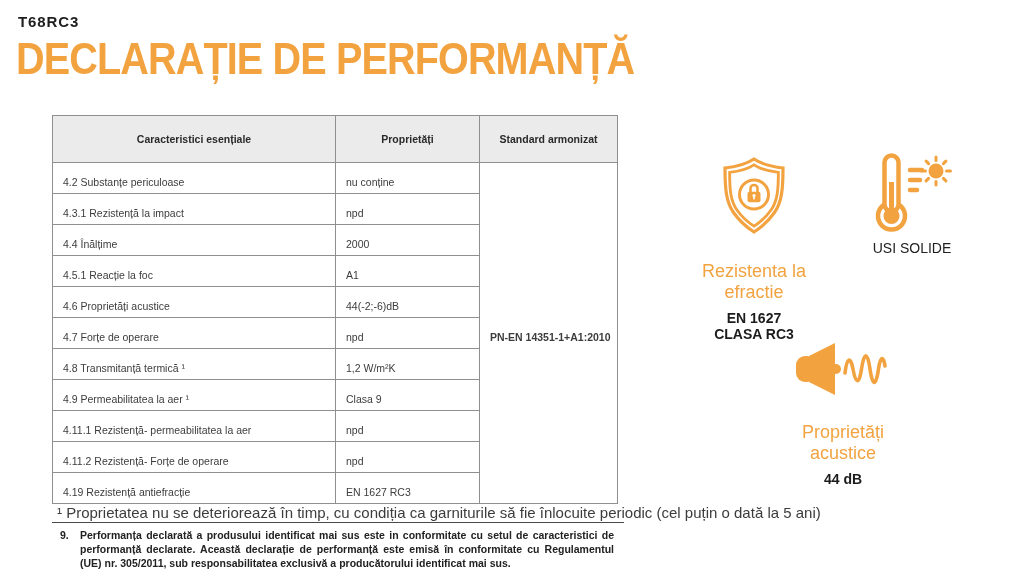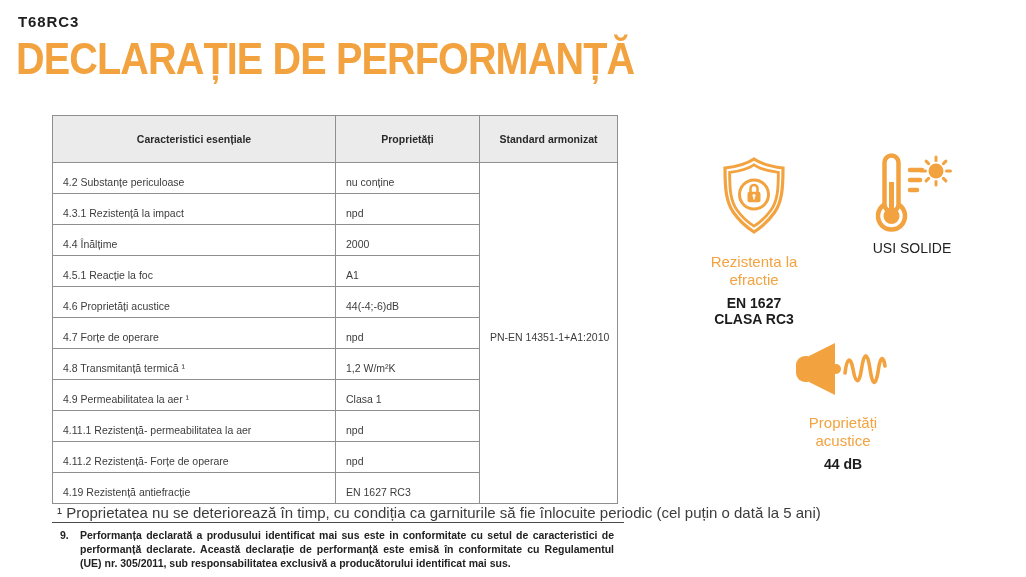--- a/index.html
+++ b/index.html
@@ -24,39 +24,39 @@
   }
   table.dop th, table.dop td {
     border:1px solid var(--border); font-size:10.5px; vertical-align:middle;
   }
   table.dop th {
     background:#ebebeb; height:31px; text-align:center;
     font-weight:bold; color:#2a2a2a; padding:17px 4px;
   }
   table.dop td { height:31px; padding:8px 6px 0 10px; text-align:left; color:var(--ink); }
   td.standard {
-    text-align:center; font-weight:normal; font-size:11px; color:#2a2a2a; padding:0 6px;margin-top:32px;
+    text-align:center; font-weight:bold; font-size:11px; color:#2a2a2a; padding:0 6px;margin-top:32px;
   }
   .footnote {
     position:absolute; left:57px; top:504px; font-size:15px; color:var(--ink);
   }
   .divider {
     position:absolute; left:52px; top:522px; width:572px; height:0;
     border-top:1.5px solid #4a4a4a;
   }
   .declaration { position:absolute; left:60px; top:529px; width:554px; display:flex; }
   .decl-num { font-size:10.5px; font-weight:bold; color:#222; width:20px; flex:0 0 20px; }
   .decl-text {
     font-size:10.5px; font-weight:bold; color:#222; line-height:1.32;
     text-align:justify; flex:1;
   }
   .feature { position:absolute; text-align:center; }
   .icon-wrap { display:flex; justify-content:center; align-items:flex-end; }
   .feature .label {
-    margin-top:18px; font-size:15px; line-height:1.18; color:var(--accent);
+    margin-top:26px; font-size:18px; line-height:1.18; color:var(--accent);
     white-space:pre-line;
   }
   .feature .values { margin-top:8px; }
   .feature .sub { font-size:14px; color:#222; line-height:1.14; }
   .feature .value {
     font-size:14px; font-weight:bold; color:#1c1c1c; line-height:1.14;
     white-space:pre-line;
   }
   #feature-burglary { left:674px; top:155px; width:160px; }
   #feature-thermal  { left:832px; top:153px; width:160px; }
@@ -96,33 +96,33 @@
     <tr>
       <td>4.4 Înălțime</td>
       <td>2000</td>
     </tr>
     <tr>
       <td>4.5.1 Reacție la foc</td>
       <td>A1</td>
     </tr>
     <tr>
       <td>4.6 Proprietăți acustice</td>
-      <td>44(-4;-6)dB</td>
+      <td>44(-2;-6)dB</td>
     </tr>
     <tr>
       <td>4.7 Forțe de operare</td>
       <td>npd</td>
     </tr>
     <tr>
       <td>4.8 Transmitanță termică ¹</td>
       <td>1,2 W/m²K</td>
     </tr>
     <tr>
       <td>4.9 Permeabilitatea la aer ¹</td>
-      <td>Clasa 1</td>
+      <td>Clasa 9</td>
     </tr>
     <tr>
       <td>4.11.1 Rezistență- permeabilitatea la aer</td>
       <td>npd</td>
     </tr>
     <tr>
       <td>4.11.2 Rezistență- Forțe de operare</td>
       <td>npd</td>
     </tr>
     <tr>

